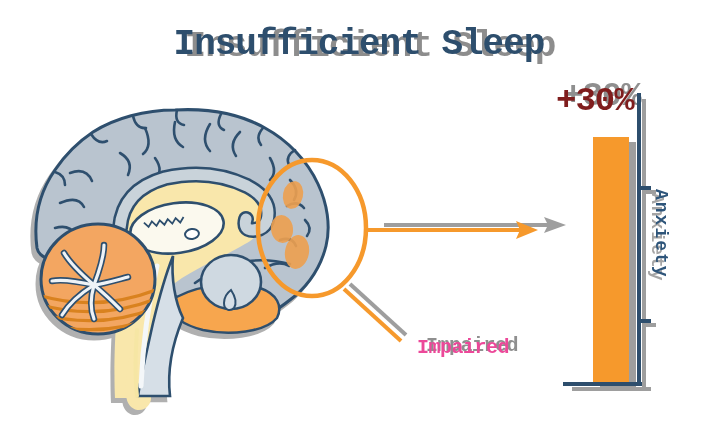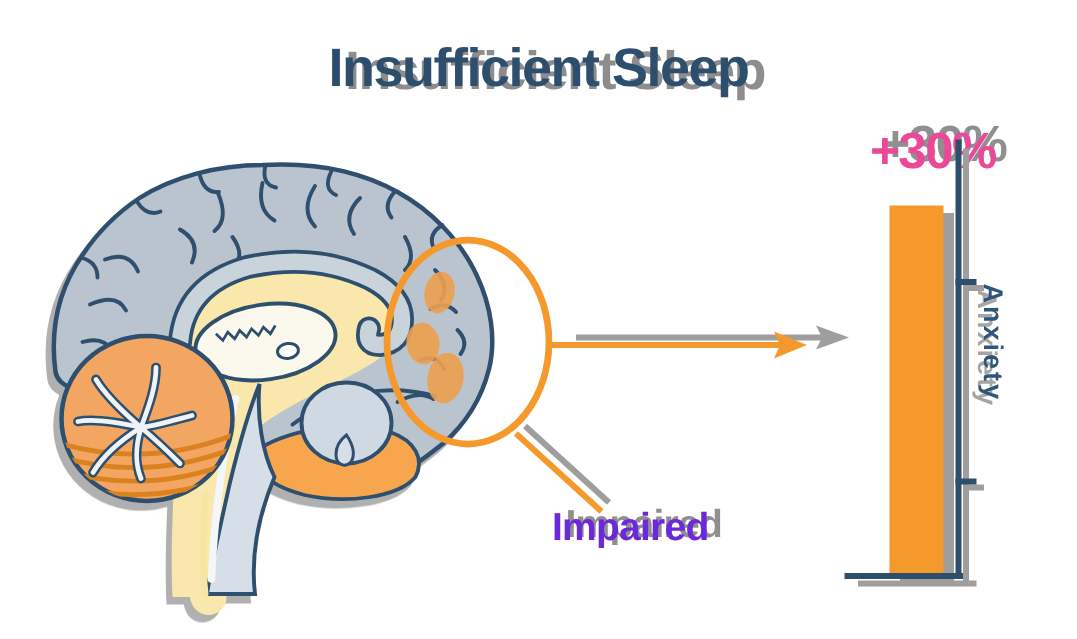--- a/index.html
+++ b/index.html
@@ -1,40 +1,40 @@
 <!DOCTYPE html>
 <html><head>
 <meta charset="utf-8">
 <style>
   html,body{margin:0;padding:0;background:#ffffff;}
   .stage{
     position:relative;width:718px;height:426px;background:#ffffff;
-    overflow:hidden;font-family:Liberation Sans, sans-serif;
+    overflow:hidden;font-family:Liberation Mono, monospace;
   }
   
   .title{
     position:absolute;left:0;top:24px;width:718px;text-align:center;
     font-size:36px;font-weight:bold;letter-spacing:-1px;color:#2d4e6d;
     text-shadow:11px 2px 0 #8d8d8d;
   }
   
   .brain-wrap{position:absolute;left:25px;top:98px;width:335px;height:315px;}
   .brain-wrap svg{filter:drop-shadow(-4px 5px 0 rgba(150,150,150,0.75));}
   
   .annot{position:absolute;left:0;top:0;width:718px;height:426px;pointer-events:none;}
   
   .callout{
-    position:absolute;left:368px;top:336px;width:190px;text-align:left;
-    font-size:26px;font-weight:bold;line-height:1.18;color:#6d28d9;
+    position:absolute;left:368px;top:336px;width:190px;text-align:center;
+    font-size:20px;font-weight:bold;line-height:1.18;color:#ec4899;
     text-shadow:9px -2px 0 #8f8f8f;letter-spacing:-0.5px;
   }
   
   .value-label{
-    position:absolute;left:580px;top:82px;font-size:34px;font-weight:bold;
-    letter-spacing:-1px;color:#ec4899;text-shadow:7px -5px 0 #8f8f8f;
+    position:absolute;left:556px;top:82px;font-size:34px;font-weight:bold;
+    letter-spacing:-1px;color:#7f1d1d;text-shadow:7px -5px 0 #8f8f8f;
   }
   .bar{
     position:absolute;left:593px;top:137px;width:36px;height:246px;
     background:#F6992C;box-shadow:7px 5px 0 #9e9e9e;
   }
   .axis-line{
     position:absolute;left:637px;top:93px;width:4px;height:291px;
     background:#2d4e6d;box-shadow:5px 6px 0 #9e9e9e;
   }
   .tick{

